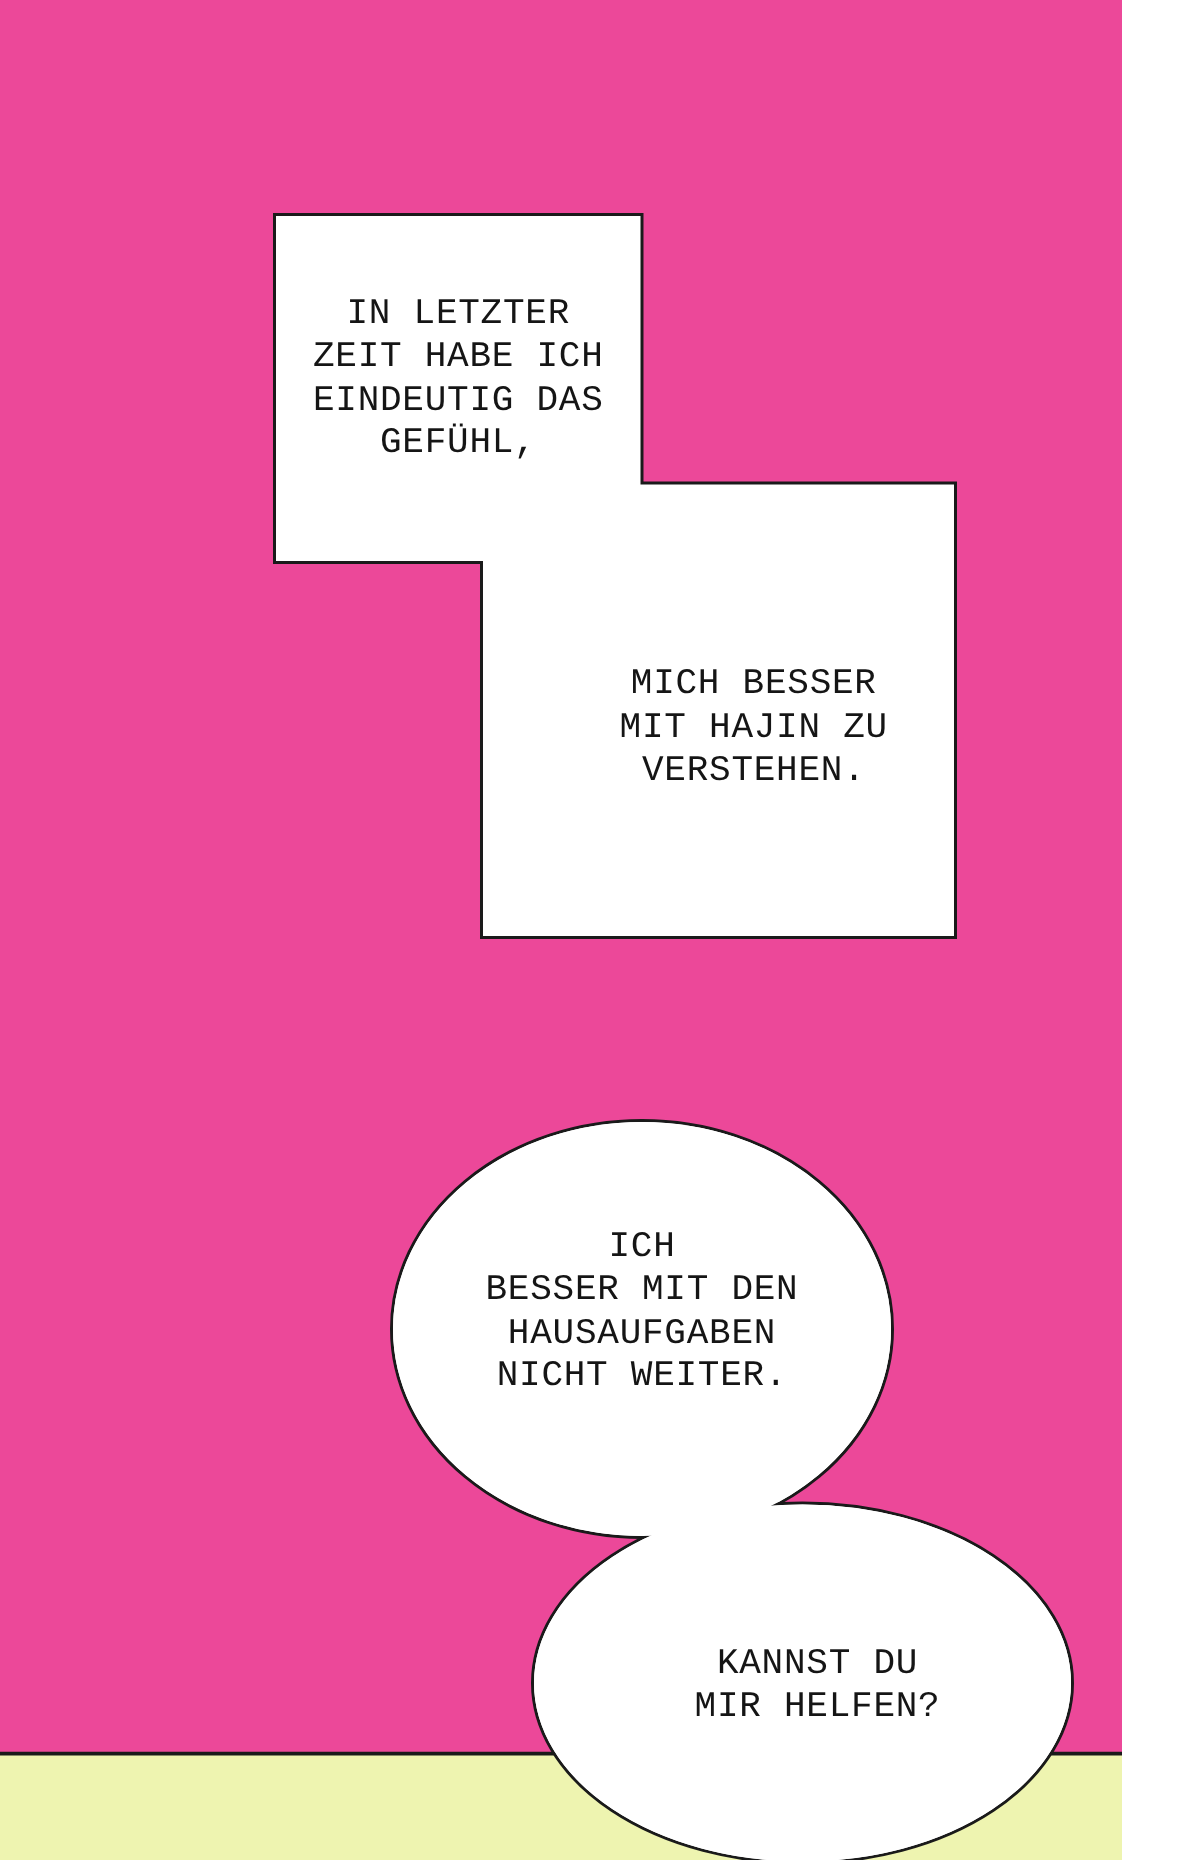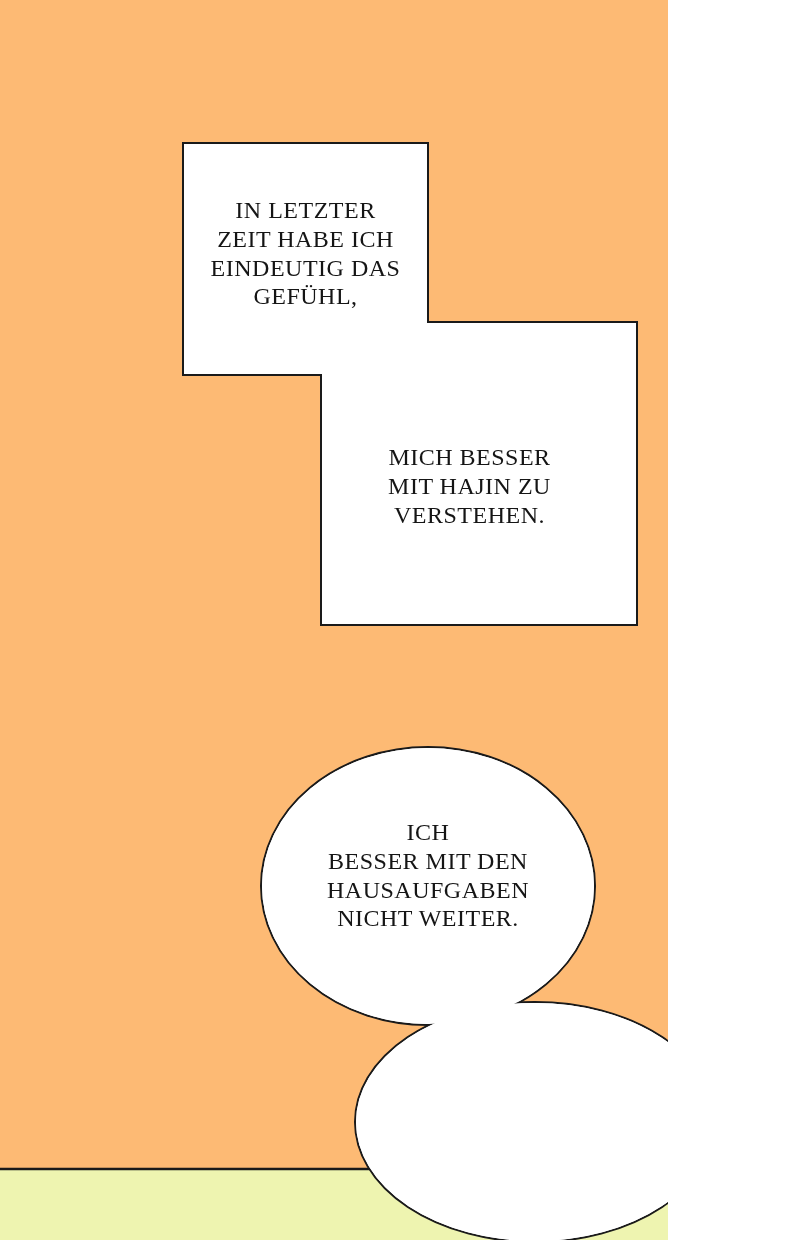--- a/index.html
+++ b/index.html
@@ -2,25 +2,25 @@
 <html><head>
 <meta charset="utf-8">
 <style>
   html, body {
     margin: 0;
     padding: 0;
     background: #ffffff;
   }
   #panel {
     position: relative;
-    width: 668px;
+    width: 748px;
     height: 1240px;
-    background: #fdba74;
+    background: #ec4899;
     overflow: hidden;
-    font-family: Liberation Serif, serif;
+    font-family: Liberation Mono, monospace;
   }
   #shapes {
     position: absolute;
     top: 0;
     left: 0;
     width: 800px;
     height: 1240px;
   }
   .comic-text {
     position: absolute;
@@ -32,21 +32,21 @@
     letter-spacing: 0.5px;
     font-weight: 500;
   }
   .narration-left {
     top: 196px;
     left: 188px;
     width: 235px;
   }
   .narration-right {
     top: 443px;
-    left: 342px;
+    left: 375px;
     width: 255px;
   }
   .speech-1 {
     top: 818px;
     left: 288px;
     width: 280px;
   }
   .speech-2 {
     top: 1096px;
     left: 415px;
@@ -78,14 +78,16 @@
 
   <div class="comic-text narration-right">MICH BESSER
 MIT HAJIN ZU
 VERSTEHEN.</div>
 
   <div class="comic-text speech-1">ICH
 BESSER MIT DEN
 HAUSAUFGABEN
 NICHT WEITER.</div>
 
+  <div class="comic-text speech-2">KANNST DU
+MIR HELFEN?</div>
 
 </div>
 
 </body></html>

